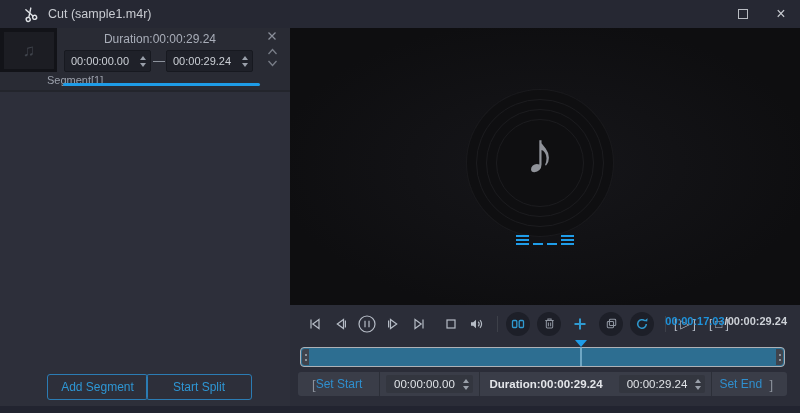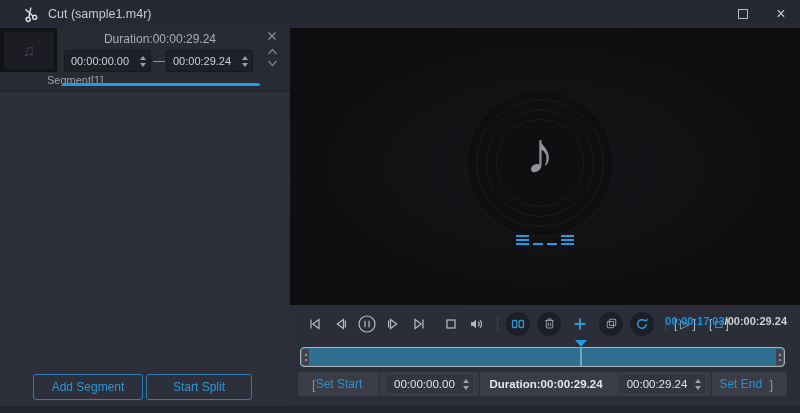--- a/index.html
+++ b/index.html
@@ -52,21 +52,21 @@
   .seg-progress { position:absolute; left:63px; top:55px; width:197px; height:3px; border-radius:2px; background:#1e9ce8; }
   .seg-close { position:absolute; left:266px; top:2px; cursor:default; }
   .seg-up { position:absolute; left:267px; top:19px; cursor:default; }
   .seg-down { position:absolute; left:267px; top:31px; cursor:default; }
 
   .panel-btn {
     position:absolute; height:26px; background:transparent;
     border:1px solid #2b7cb4; border-radius:3px; color:#2e96d4;
     font-size:12px; font-family:inherit; cursor:pointer;
   }
-  .btn-add { left:33px; top:346px; width:110px; }
+  .btn-add { left:47px; top:346px; width:101px; }
   .btn-fast { left:146px; top:346px; width:106px; }
 
   
   .preview {
     position:absolute; left:290px; top:28px; width:510px; height:277px;
     background:radial-gradient(ellipse at center, #16161a 0%, #0e0e10 75%);
   }
   .vinyl {
     position:absolute; left:177px; top:62px; width:146px; height:146px;
     border-radius:50%; background:#0f0f11; box-shadow:0 0 0 1px #1a1a1d;

